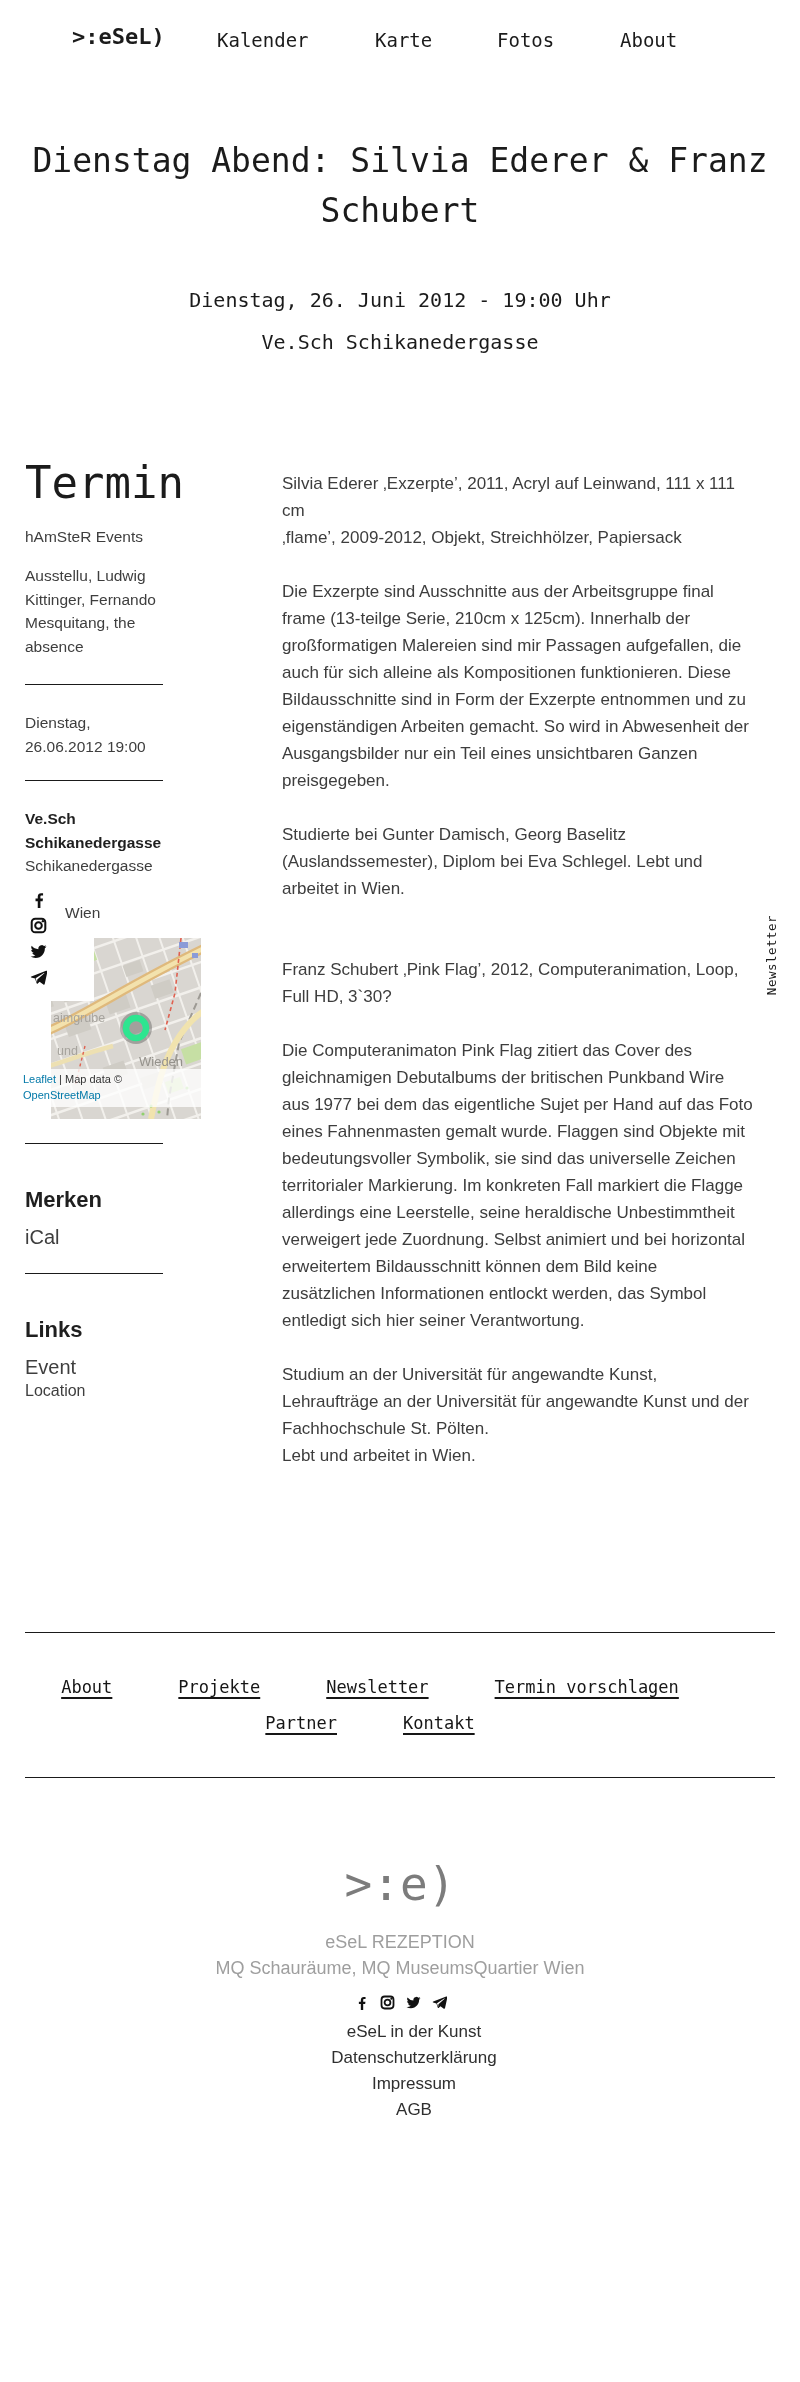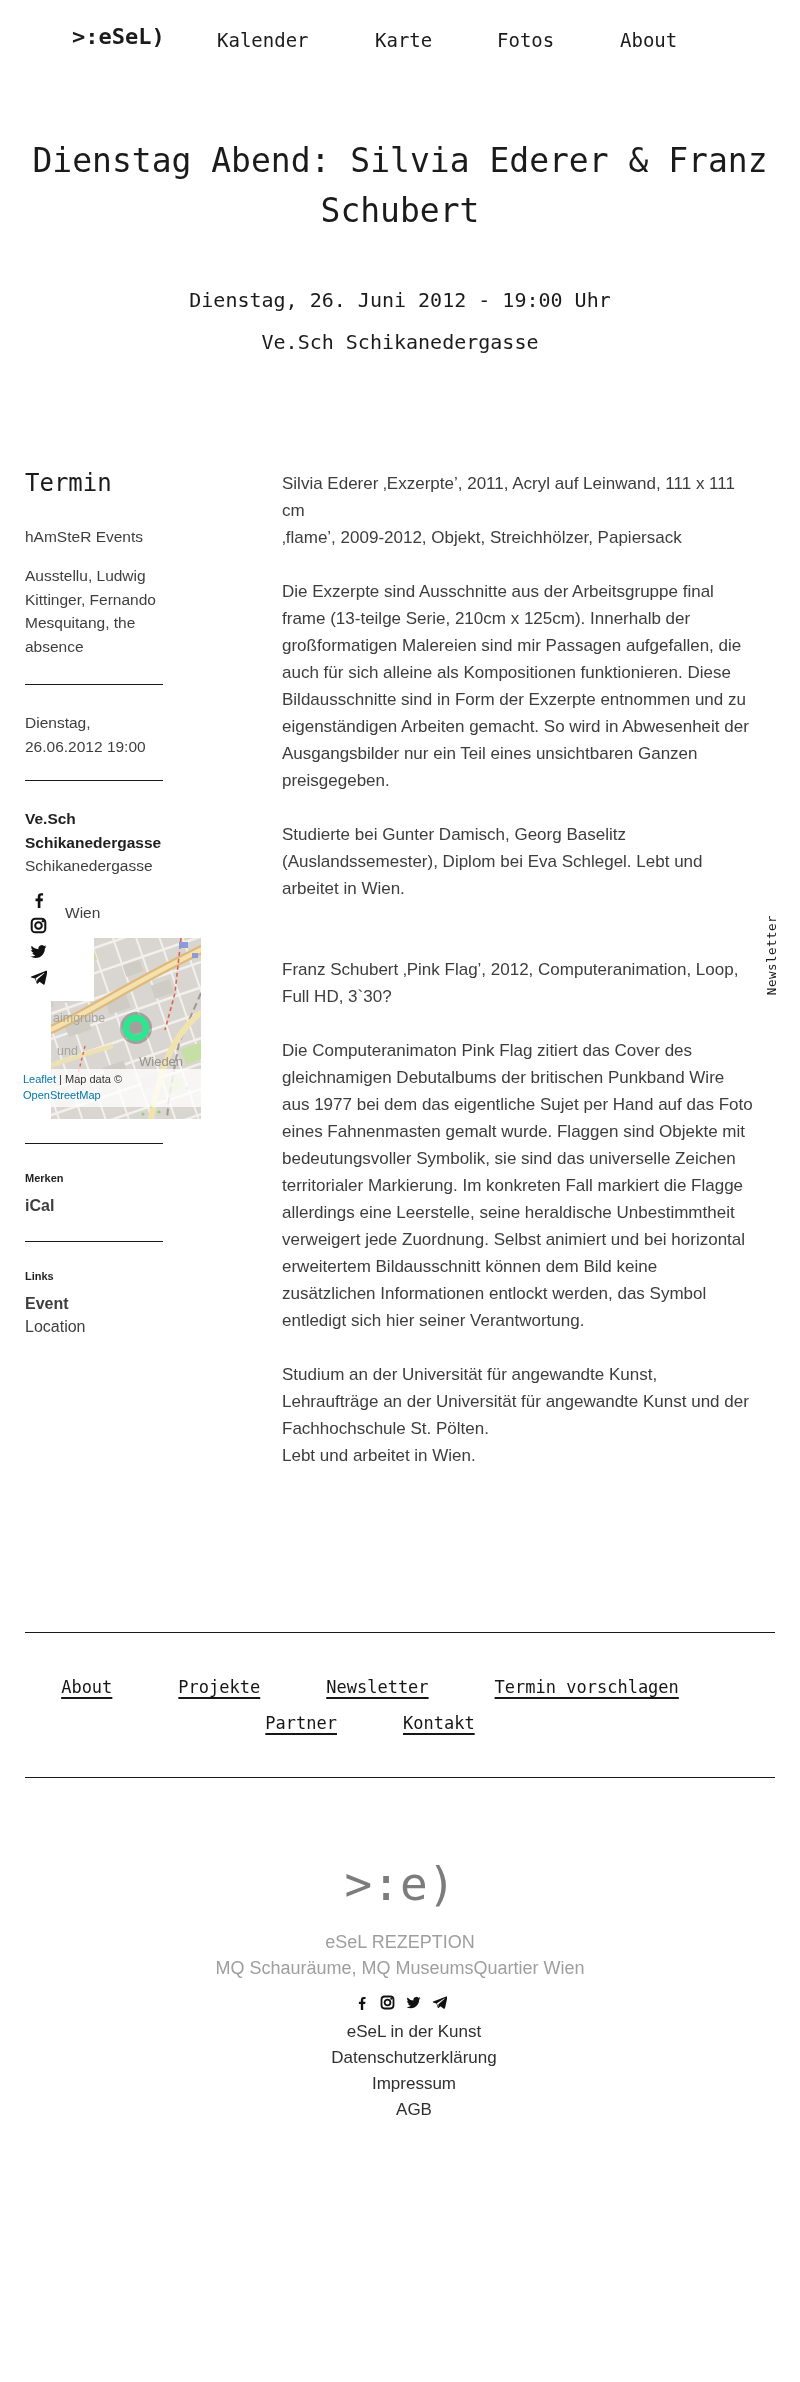--- a/index.html
+++ b/index.html
@@ -12,29 +12,29 @@
   .brand{left:72px;top:24px;font-size:22px;font-weight:bold;cursor:pointer;}
   .topnav-item{top:29px;font-size:19px;cursor:pointer;}
 
   
   .hero-title{left:20px;top:136px;width:760px;text-align:center;font-size:33px;line-height:50px;font-weight:400;margin:0;}
   .hero-date{left:0;top:288px;width:800px;text-align:center;font-size:20px;line-height:24px;}
   .hero-venue{left:0;top:330px;width:800px;text-align:center;font-size:20px;line-height:24px;}
 
   
   .sidebar{left:25px;top:464px;width:138px;font-size:15.5px;line-height:23.5px;color:#3e3e3e;}
-  .sb-heading{font-family:"DejaVu Sans Mono",monospace;color:#1b1b1b;font-size:24px;line-height:38px;font-weight:400;margin:0;}
+  .sb-heading{font-family:"DejaVu Sans Mono",monospace;color:#1b1b1b;font-size:44px;line-height:38px;font-weight:400;margin:0;}
   .sb-cat{margin-top:24px;line-height:22px;}
   .sb-artists{margin-top:16px;}
   .sidebar hr{border:none;border-top:1.5px solid #1a1a1a;margin:26px 0 0 0;width:100%;}
   .sb-datetime{margin-top:26px;white-space:pre-line;}
   .hr-tight{margin-top:22px !important;}
   .sb-venue-name{margin-top:26px;font-weight:bold;color:#1f1f1f;}
-  .sb-bold{font-weight:bold;color:#1f1f1f;font-size:11px;line-height:24px;margin-top:22px;}
-  .sb-link{margin-top:4px;line-height:23px;font-size:16px;cursor:pointer;font-weight:bold;}
+  .sb-bold{font-weight:bold;color:#1f1f1f;font-size:22px;line-height:24px;margin-top:44px;}
+  .sb-link{margin-top:14px;line-height:23px;font-size:20px;cursor:pointer;}
   .sb-link2{line-height:23px;font-size:16px;cursor:pointer;}
 
   .venue-meta{position:relative;margin-top:10px;height:233px;}
   .social-col{position:absolute;left:-5px;top:0;width:43px;height:113px;background:#fff;z-index:3;
               display:flex;flex-direction:column;gap:9px;padding:3px 0 0 10px;box-sizing:border-box;}
   .social-col .icn{width:17px;height:17px;cursor:pointer;}
   .city{position:absolute;left:40px;top:13px;line-height:23px;}
 
   .map{position:absolute;left:-5px;top:50px;width:150px;height:181px;z-index:1;cursor:pointer;overflow:hidden;padding-left:31px;}
   .map svg{display:block;}

